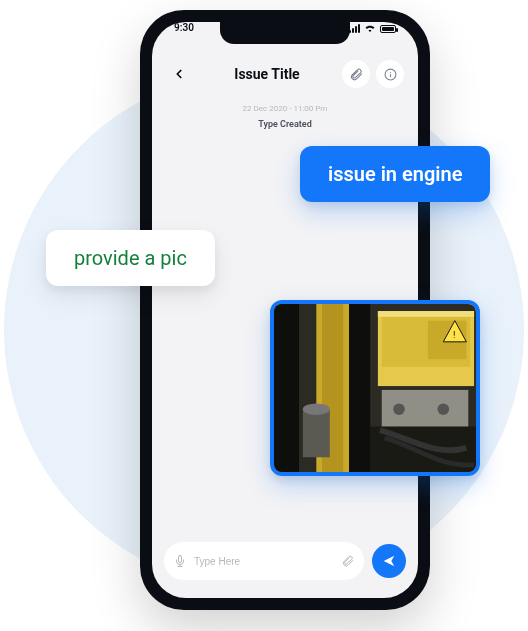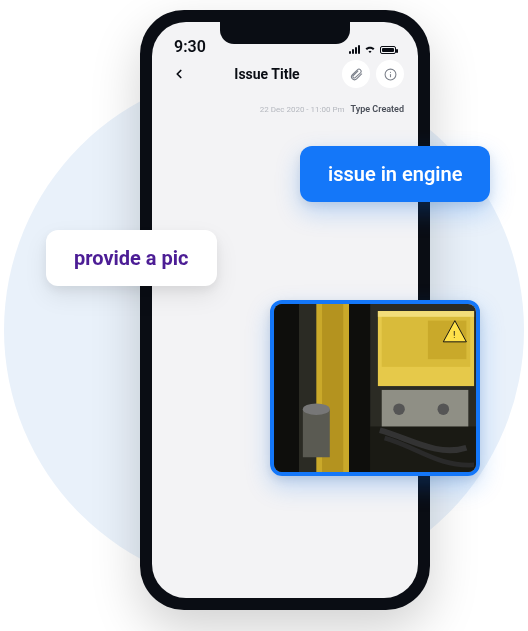--- a/index.html
+++ b/index.html
@@ -52,24 +52,24 @@
       width: 130px;
       height: 22px;
       background: #0a0d14;
       border-bottom-left-radius: 14px;
       border-bottom-right-radius: 14px;
       z-index: 10;
     }
     .statusbar {
       height: 34px;
       display: flex;
-      align-items: flex-end;
+      align-items: flex-start;
       justify-content: space-between;
       padding: 0 22px;
-      font-size: 16px;
+      font-size: 10px;
       font-weight: 600;
       color: #0a0d14;
     }
     .statusbar .right { display: flex; gap: 4px; align-items: center; }
     .sig { display: flex; gap: 1px; align-items: flex-end; }
     .sig span { width: 2px; background:#0a0d14; border-radius:1px; }
     .sig span:nth-child(1){height:3px}.sig span:nth-child(2){height:5px}.sig span:nth-child(3){height:7px}.sig span:nth-child(4){height:9px}
     .wifi { font-size: 11px; }
     .batt { width: 16px; height: 8px; border:1px solid #0a0d14; border-radius:2px; position:relative; }
     .batt::after{content:'';position:absolute;right:-3px;top:2px;width:2px;height:4px;background:#0a0d14;border-radius:1px;}
@@ -107,20 +107,21 @@
       padding: 6px 14px;
       overflow-y: auto;
     }
     .meta-line {
       display: flex;
       justify-content: flex-end;
       gap: 6px;
       font-size: 9px;
       margin-bottom: 10px;
       align-items: center;
+      flex-direction: column;
     }
     .meta-ts { color: #b5b8bf; font-size: 8px; }
     .meta-text { color: #4a4f59; font-weight: 600; }
     .composer {
       padding: 10px 12px 18px;
       display: flex;
       align-items: center;
       gap: 8px;
     }
     .input-wrap {
@@ -159,22 +160,22 @@
       font-weight: 600;
       font-size: 20px;
       padding: 16px 28px;
       border-radius: 12px;
       box-shadow: 0 10px 24px rgba(20,119,249,.25), 0 4px 10px rgba(0,0,0,.08);
       z-index: 5;
     }
     .bubble-white {
       position: absolute;
       background: #fff;
-      color: #4c1d95;
-      font-weight: 700;
+      color: #15803d;
+      font-weight: 400;
       font-size: 20px;
       padding: 16px 28px;
       border-radius: 12px;
       box-shadow: 0 10px 24px rgba(0,0,0,.08), 0 4px 10px rgba(0,0,0,.06);
       z-index: 5;
     }
     .image-bubble {
       position: absolute;
       border-radius: 12px;
       border: 4px solid #1477f9;
@@ -236,20 +237,43 @@
       </div>
     </div>
 
     <div class="chat">
       <div class="meta-line">
         <span class="meta-ts">22 Dec 2020 - 11:00 Pm</span>
         <span class="meta-text">Type Created</span>
       </div>
     </div>
 
+    <div class="composer">
+      <div class="input-wrap">
+        <span class="mic-icon">
+          <svg width="12" height="12" viewBox="0 0 24 24" fill="none" stroke="currentColor" stroke-width="2" stroke-linecap="round" stroke-linejoin="round">
+              <path d="M12 1a3 3 0 0 0-3 3v8a3 3 0 0 0 6 0V4a3 3 0 0 0-3-3z"></path>
+              <path d="M19 10v2a7 7 0 0 1-14 0v-2"></path>
+              <line x1="12" y1="19" x2="12" y2="23"></line>
+              <line x1="8" y1="23" x2="16" y2="23"></line>
+            </svg>
+        </span>
+        <input type="text" placeholder="Type Here" style="">
+        <span class="attach-icon">
+          <svg width="12" height="12" viewBox="0 0 24 24" fill="none" stroke="currentColor" stroke-width="2" stroke-linecap="round" stroke-linejoin="round">
+              <path d="M21.44 11.05l-9.19 9.19a5.5 5.5 0 0 1-7.78-7.78l9.19-9.19a4 4 0 1 1 5.66 5.66L9.64 17.6a2.5 2.5 0 1 1-3.54-3.54l8.49-8.49"></path>
+            </svg>
+        </span>
+      </div>
+      <button class="send-btn">
+        <svg width="14" height="14" viewBox="0 0 24 24" fill="currentColor">
+            <path d="M3 12l18-9-5 9 5 9-18-9z"></path>
+          </svg>
+      </button>
+    </div>
   </div>
 </div>
 
 <div class="bubble-blue" style="left:300px; top:146px;">
   <span>issue in engine</span>
 </div>
 
 <div class="bubble-white" style="left:46px; top:230px;">
   <span>provide a pic</span>
 </div>

